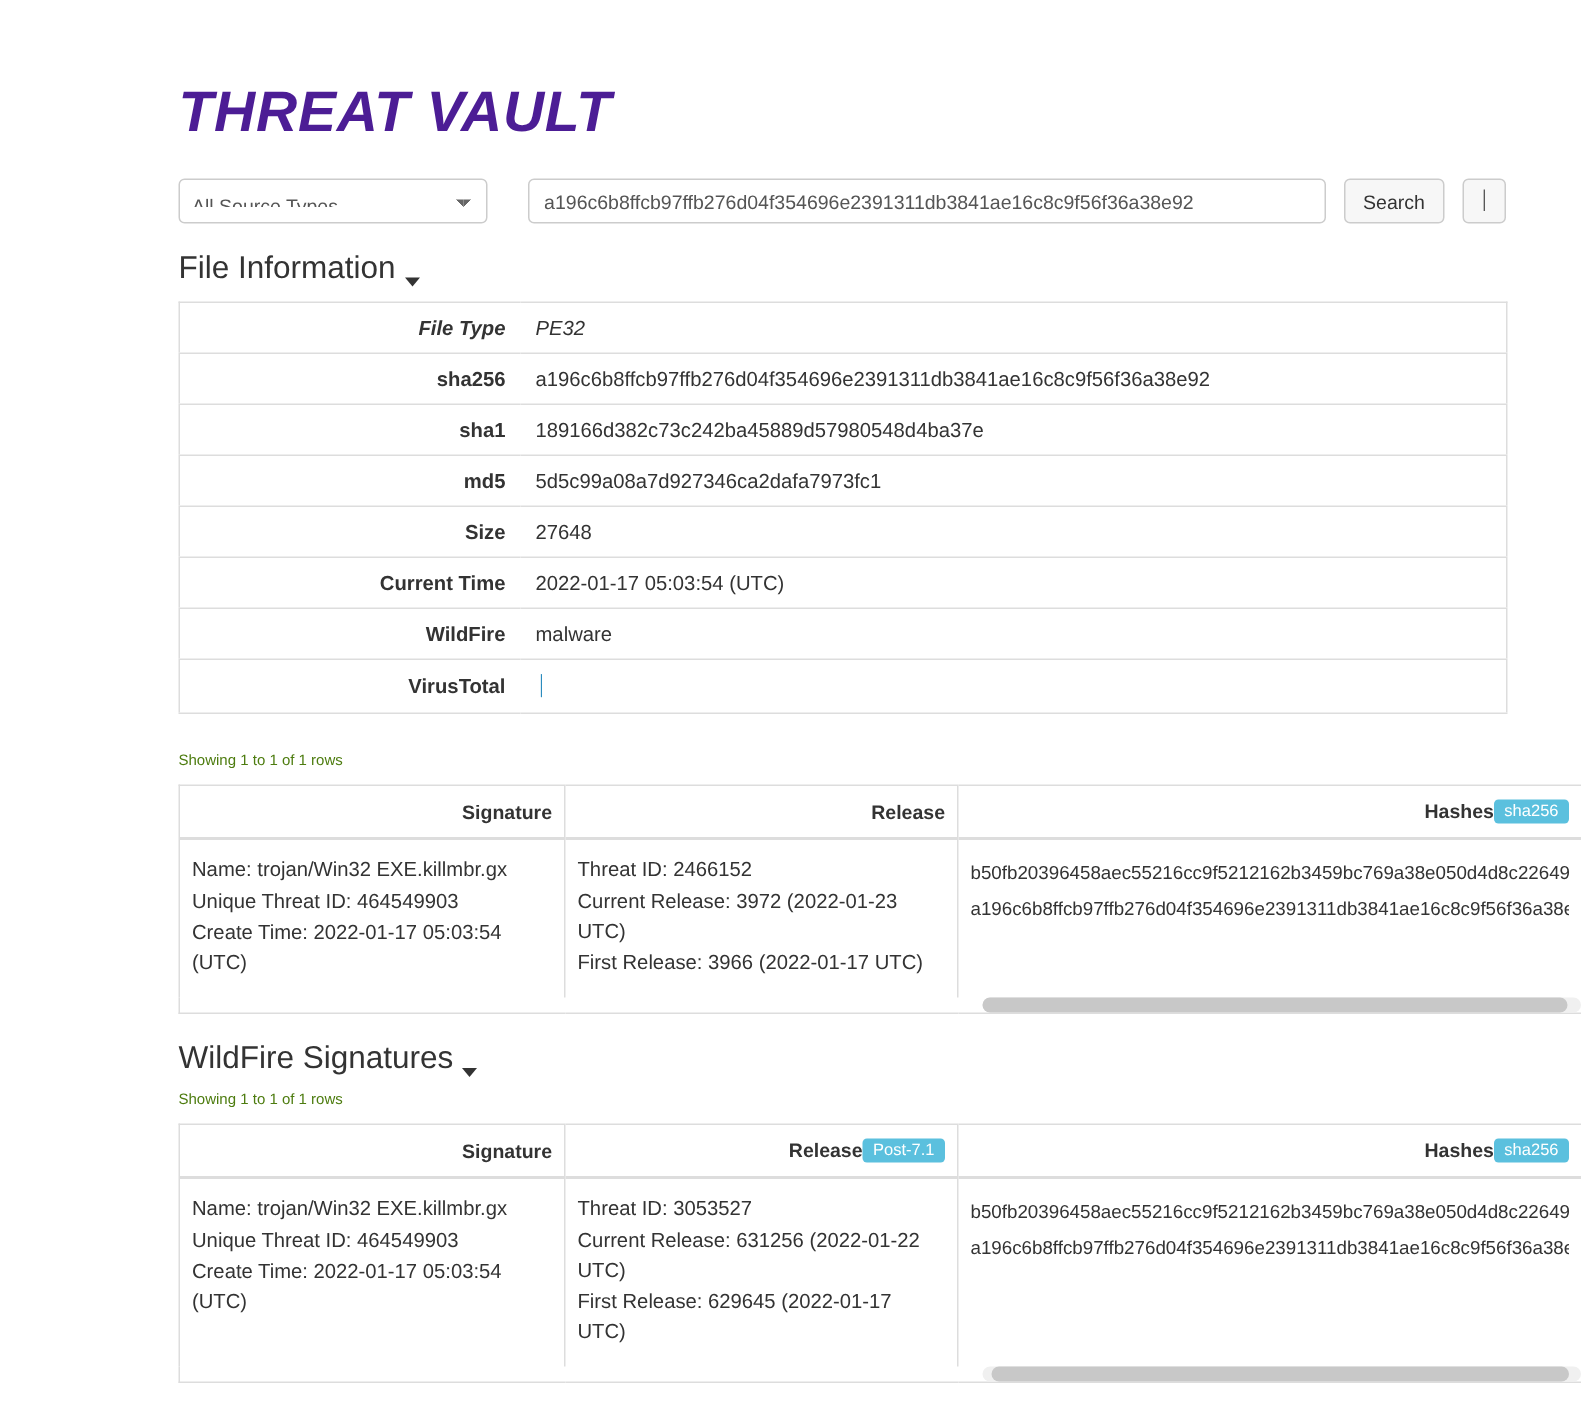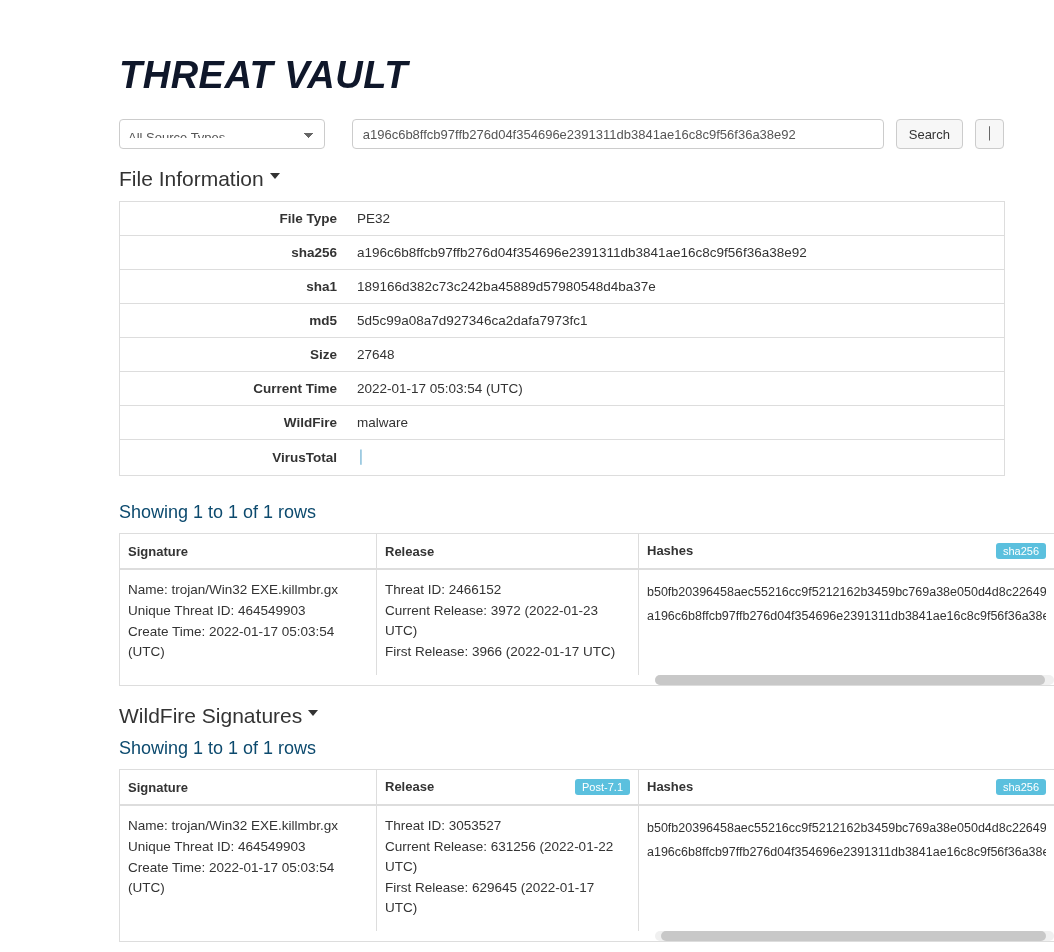--- a/index.html
+++ b/index.html
@@ -17,21 +17,21 @@
   .page {
     padding: 40px 50px 0 119px;
     box-sizing: border-box;
     width: 1054px;
   }
   .app-title {
     font-size: 38px;
     font-weight: bold;
     font-style: italic;
     letter-spacing: 0.5px;
-    color: #0f172a;
+    color: #4c1d95;
     margin: 14px 0 22px 0;
     font-family: "Liberation Sans", sans-serif;
   }
   .search-bar {
     display: flex;
     align-items: stretch;
     gap: 0;
     margin-bottom: 18px;
   }
   .source-select {
@@ -81,21 +81,21 @@
     padding: 0;
     text-align: center;
     font-size: 13px;
   }
   .section-title {
     font-size: 21px;
     color: #333333;
     margin: 0 0 10px 0;
     font-weight: normal;
     display: flex;
-    align-items: flex-start;
+    align-items: flex-end;
     gap: 6px;
   }
   .caret {
     display: inline-block;
     width: 0; height: 0;
     border-left: 5px solid transparent;
     border-right: 5px solid transparent;
     border-top: 6px solid #333333;
     margin-top: 6px;
   }
@@ -105,49 +105,49 @@
     margin-bottom: 26px;
     border: 1px solid #dddddd;
     border-bottom: none;
   }
   table.info td {
     border-top: 1px solid #dddddd;
     padding: 9px 10px;
     font-size: 13.5px;
     vertical-align: middle;
   }
-  table.info tr:first-child td { border-top: none; }
+  table.info tr:first-child td { border-top: none; font-style: italic; }
   table.info tr:last-child td { border-bottom: 1px solid #dddddd; }
   td.label {
     width: 207px;
     text-align: right;
     font-weight: bold;
     color: #333;
     padding-right: 14px;
   }
   td.value { color: #333; }
   .ext-link {
     color: #2b8cbe;
     font-size: 14px;
     text-decoration: none;
   }
   .rows-info {
-    font-size: 18px;
-    color: #0c4a6e;
+    font-size: 10px;
+    color: #4d7c0f;
     margin: 0 0 10px 0;
   }
   .sig-table {
     width: 886px;
     border: 1px solid #dddddd;
     border-collapse: collapse;
     table-layout: fixed;
     margin-bottom: 8px;
   }
   .sig-table th {
-    text-align: left;
+    text-align: right;
     font-size: 13px;
     font-weight: bold;
     color: #333;
     padding: 9px 8px;
     border-bottom: 2px solid #dddddd;
     vertical-align: middle;
   }
   .sig-table td {
     padding: 10px 8px 12px 8px;
     font-size: 13.5px;

